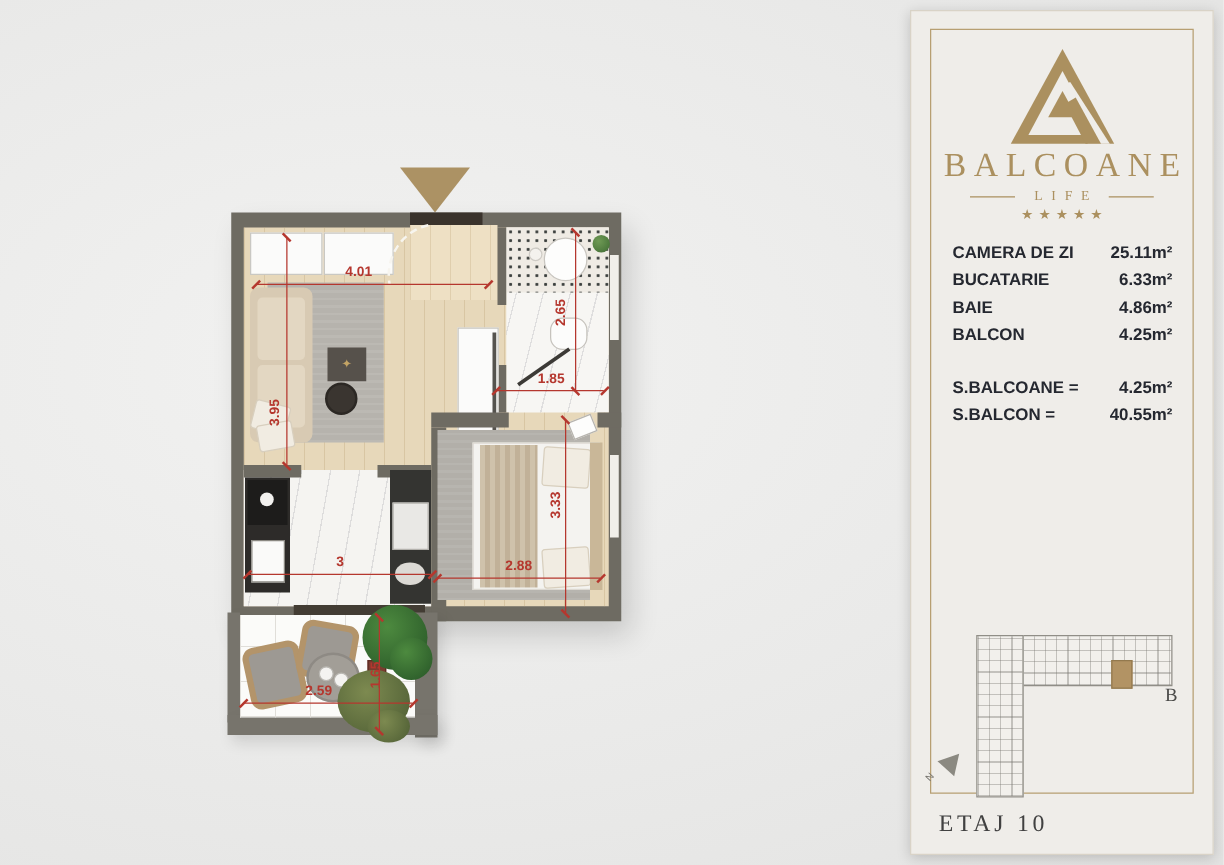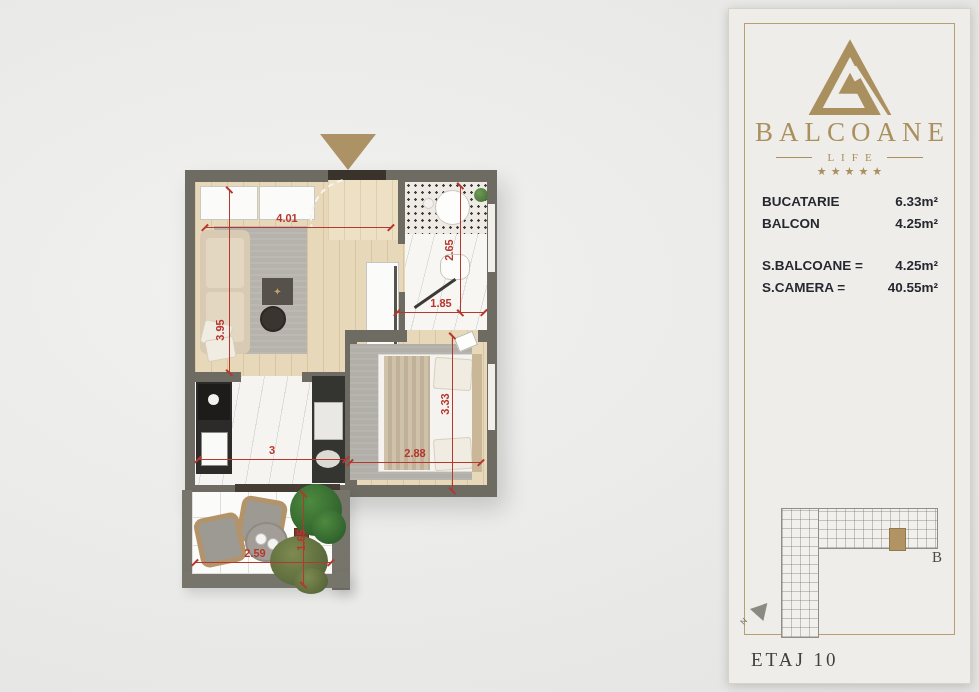--- a/index.html
+++ b/index.html
@@ -237,34 +237,42 @@
   <div class="brand-name">BALCOANE</div>
   <div class="life-row">
     <div class="life-line"></div>
     <div class="life-text">LIFE</div>
     <div class="life-line"></div>
   </div>
   <div class="stars">★★★★★</div>
 
   <div class="area-table">
     <div class="trow">
+      <span>CAMERA DE ZI</span>
+      <span>25.11m²</span>
+    </div>
+    <div class="trow">
       <span>BUCATARIE</span>
       <span>6.33m²</span>
     </div>
     <div class="trow">
+      <span>BAIE</span>
+      <span>4.86m²</span>
+    </div>
+    <div class="trow">
       <span>BALCON</span>
       <span>4.25m²</span>
     </div>
     <div class="tgap"></div>
     <div class="trow">
       <span>S.BALCOANE =</span>
       <span>4.25m²</span>
     </div>
     <div class="trow">
-      <span>S.CAMERA =</span>
+      <span>S.BALCON =</span>
       <span>40.55m²</span>
     </div>
   </div>
 
   <div class="mini-plan-wrap">
     <div class="mini-bar" style="left:52px;top:499px;width:157px;height:41px;"></div>
     <div class="mini-bar" style="left:52px;top:499px;width:38px;height:130px;"></div>
     <div class="mini-unit"></div>
     <div class="block-b">B</div>
     <div class="north"></div>

